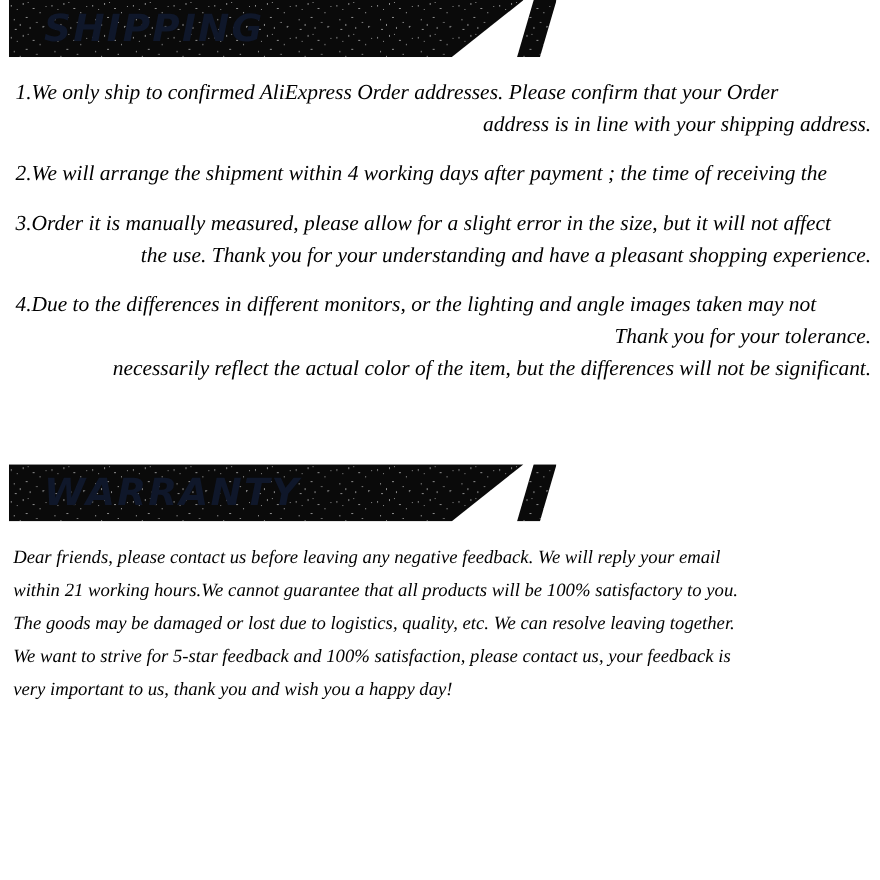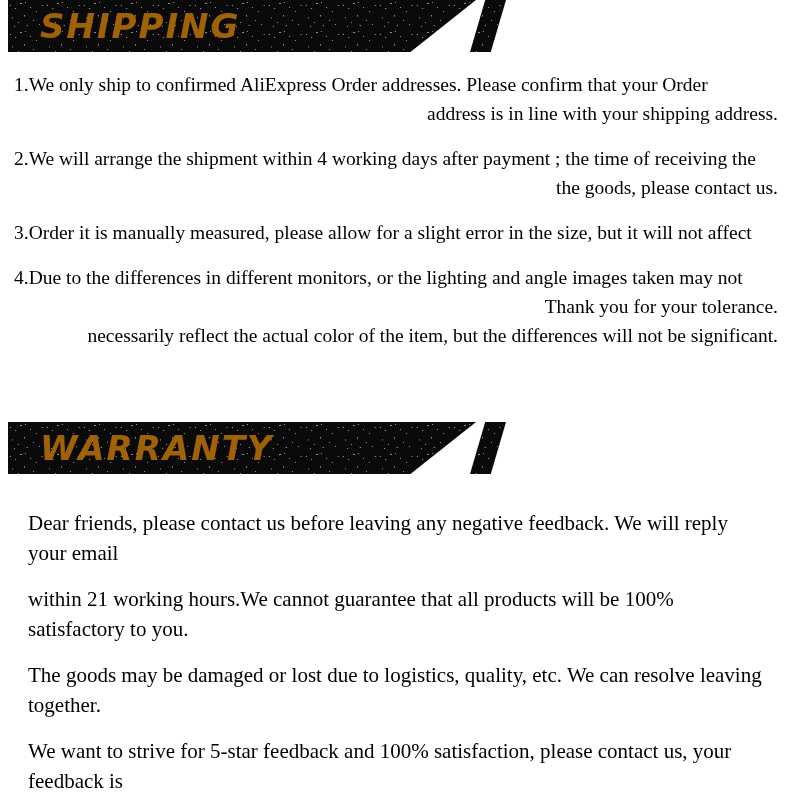--- a/index.html
+++ b/index.html
@@ -44,21 +44,21 @@
     left: 466px;
     height: 52px;
     width: 40px;
     background: #0a0a0a;
     clip-path: polygon(48% 0, 100% 0, 62% 100%, 10% 100%);
   }
   .banner-text {
     position: absolute;
     top: 4px;
     left: 40px;
-    color: #a16207;
+    color: #0f172a;
     font-family: "DejaVu Sans", sans-serif;
     font-weight: bold;
     font-style: italic;
     font-size: 34px;
     letter-spacing: 2px;
     line-height: 44px;
     white-space: nowrap;
   }
 
   
@@ -80,21 +80,22 @@
       radial-gradient(circle at 77% 40%, #fff 0.5px, transparent 0.7px),
       radial-gradient(circle at 85% 84%, #fff 0.6px, transparent 0.8px),
       radial-gradient(circle at 92% 20%, #fff 0.5px, transparent 0.7px),
       radial-gradient(circle at 48% 8%, #fff 0.5px, transparent 0.7px),
       radial-gradient(circle at 17% 92%, #fff 0.5px, transparent 0.7px);
     background-size: 37px 29px;
   }
 
   
   .section {
-    padding: 0 22px 0 14px;
+    padding: 0 8px 0 14px;
+    font-style: italic;
   }
   .list {
     margin: 14px 0 0 0;
   }
   .item {
     font-size: 19.5px;
     line-height: 29px;
     margin: 0 0 16px 0;
     text-indent: 0;
   }
@@ -104,23 +105,24 @@
   .item .cont {
     display: block;
     padding-left: 14px;
     text-align: right;
   }
 
   .warranty-block {
     padding: 14px 16px 0 12px;
   }
   .warranty-block p {
-    margin: 16px;
-    font-size: 21px;
+    margin: 0;
+    font-size: 17px;
     line-height: 30px;
+    font-style: italic;
   }
 
   .spacer-lg { height: 56px; }
 </style>
 </head>
 <body>
 
 <div class="page">
 
   <div class="banner">
@@ -136,25 +138,25 @@
   <div class="section">
     <div class="list">
 
       <div class="item">
         <span class="num">1.</span><span>We only ship to confirmed AliExpress Order addresses. Please confirm that your Order</span>
         <span class="cont">address is in line with your  shipping address.</span>
       </div>
 
       <div class="item">
         <span class="num">2.</span><span>We will arrange the shipment within 4 working days after payment ; the time of receiving the</span>
-        <span class="cont">the goods, please contact us.</span>
       </div>
 
       <div class="item">
         <span class="num">3.</span><span>Order it is manually measured, please allow for a slight error in the size, but it will not affect</span>
+        <span class="cont">the use. Thank you for  your understanding and have a pleasant shopping experience.</span>
       </div>
 
       <div class="item">
         <span class="num">4.</span><span>Due to the differences in different monitors, or the lighting and angle images taken may not</span>
         <span class="cont">Thank you for your tolerance.</span>
         <span class="cont">necessarily reflect the  actual color of the item, but the differences will not be significant.</span>
       </div>
 
     </div>
   </div>
@@ -169,15 +171,16 @@
       <div class="grain"></div>
     </div>
     <div class="banner-text">WARRANTY</div>
   </div>
 
   <div class="warranty-block">
     <p>Dear friends, please contact us before leaving any negative feedback. We will reply your email</p>
     <p>within 21 working hours.We cannot guarantee that all products will be 100% satisfactory to you.</p>
     <p>The goods may be damaged or lost due to logistics, quality, etc. We can resolve leaving together.</p>
     <p>We want to strive for 5-star feedback and 100% satisfaction, please contact us, your feedback is</p>
+    <p>very important to us, thank you and wish you a happy day!</p>
   </div>
 
 </div>
 
 </body></html>

